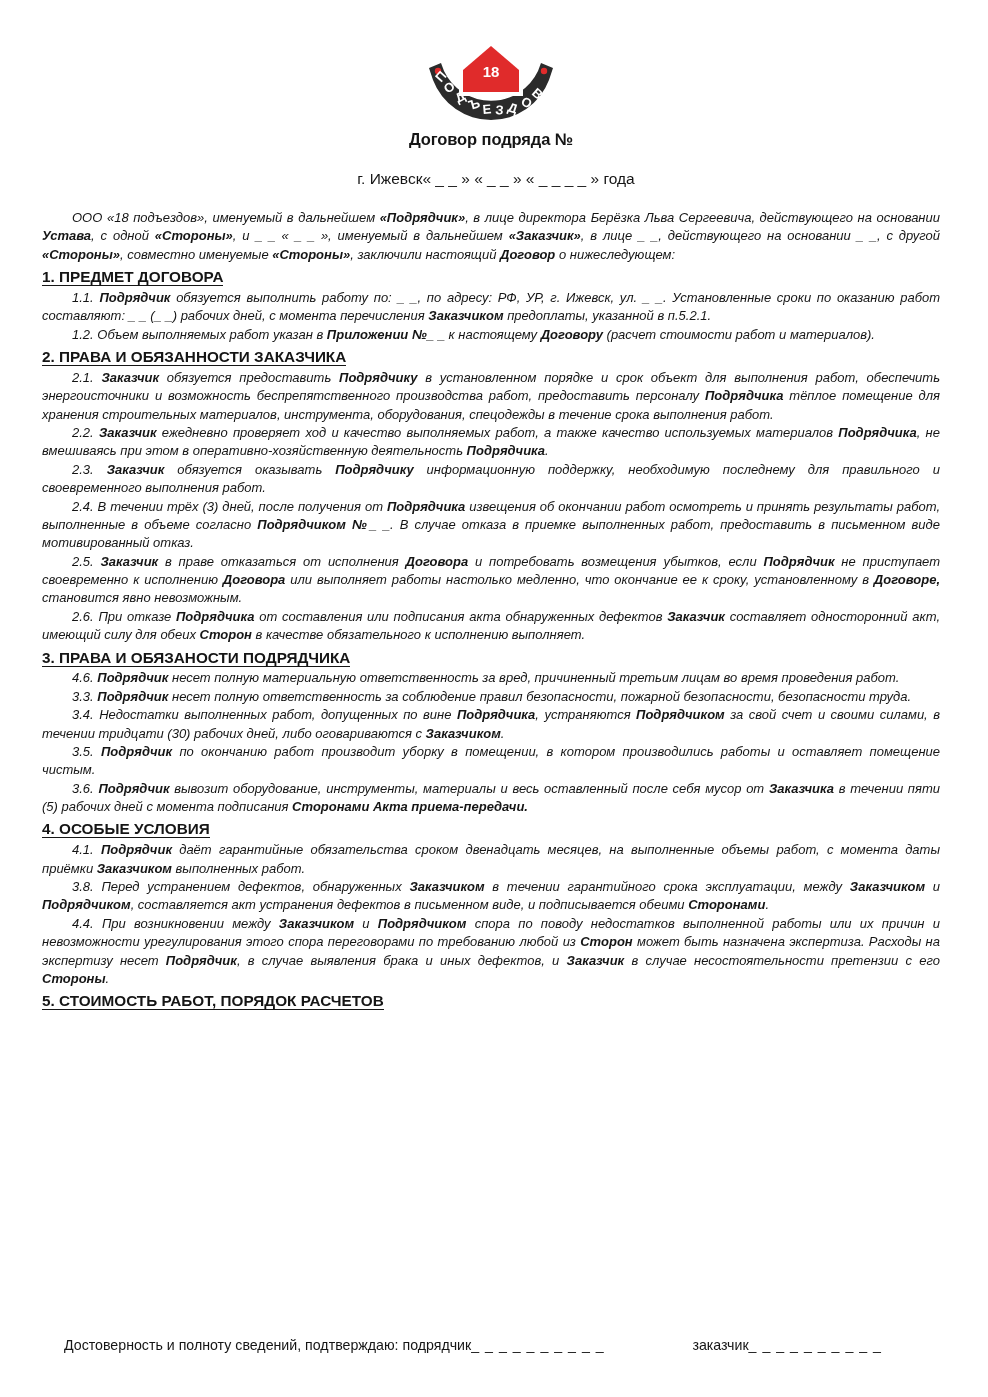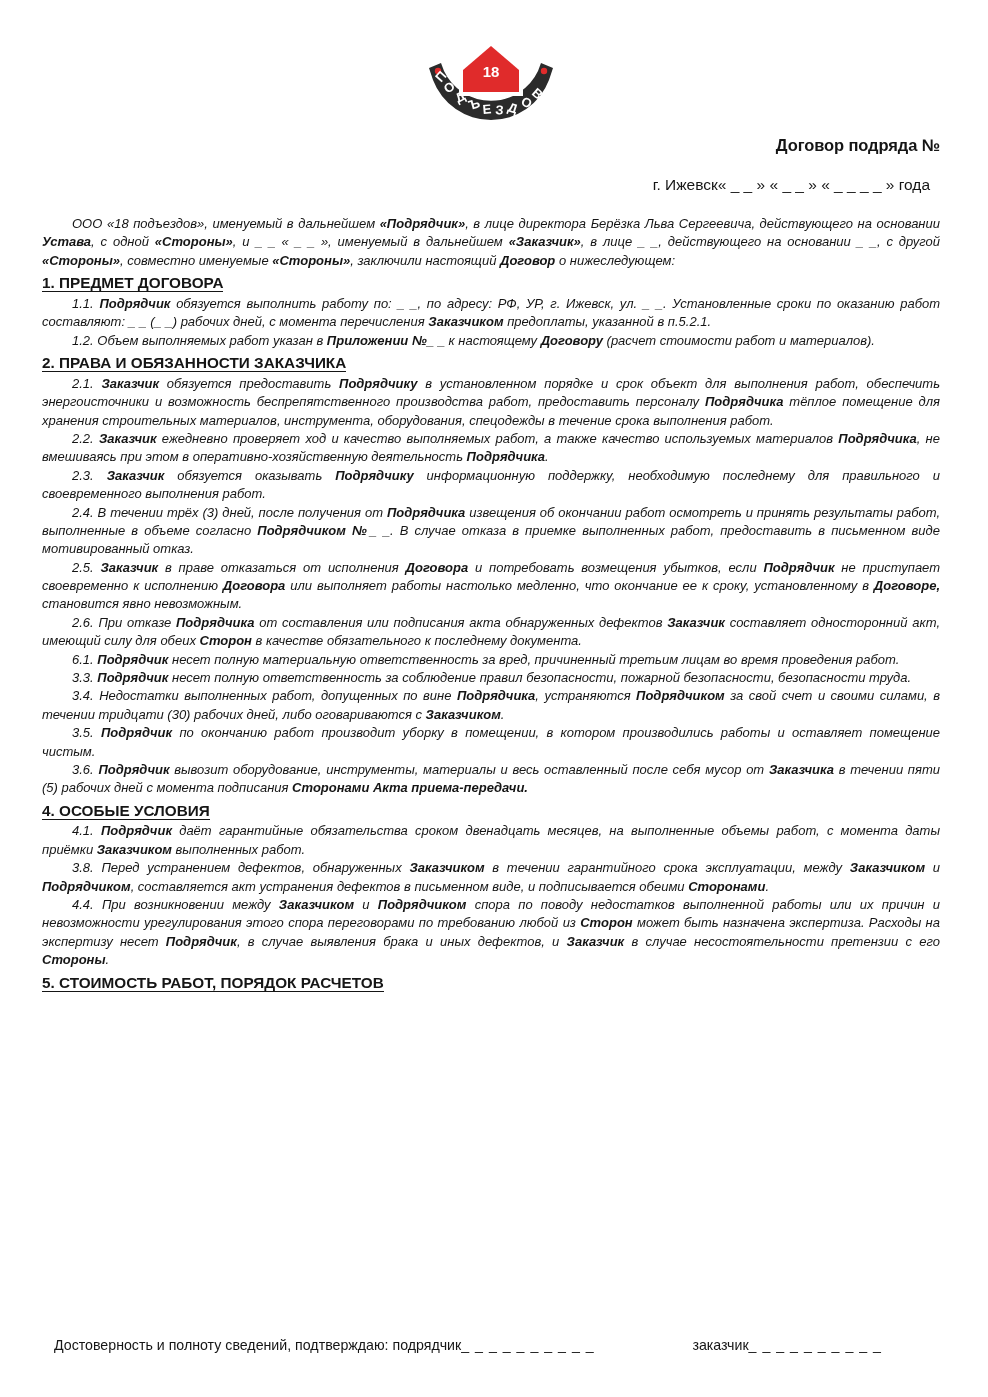--- a/index.html
+++ b/index.html
@@ -32,31 +32,31 @@
   }
   .logo {
     position: relative;
     width: 160px;
     height: 100px;
   }
   .logo svg { display: block; width: 160px; height: 100px; }
 
   
   .doc-title {
-    text-align: right;
+    text-align: center;
     font-size: 16.5px;
     font-weight: bold;
     letter-spacing: -0.1px;
-    margin-top: 6px;
+    margin-top: 0;
   }
 
   
   .meta-row {
     display: flex;
-    justify-content: flex-end;
+    justify-content: center;
     align-items: baseline;
     margin-top: 21px;
     font-size: 15.5px;
   }
   .meta-row .city { padding-left: 20px; }
   .meta-row .date { padding-right: 10px; white-space: nowrap; }
 
   
   p.t {
     margin: 0;
@@ -78,21 +78,21 @@
     line-height: 1.42;
   }
   h2.sec span {
     border-bottom: 1.6px solid #151515;
     padding-bottom: 0px;
   }
 
   
   .footer {
     position: absolute;
-    left: 42px;
+    left: 52px;
     right: 48px;
     bottom: 44px;
     display: flex;
     justify-content: space-between;
     align-items: baseline;
     font-size: 14.2px;
   }
   .footer .left { padding-left: 12px; }
   .footer .right { padding-right: 58px; }
   .fill { letter-spacing: 1px; }
@@ -146,22 +146,23 @@
   <div id="sections-root">
       <h2 class="sec"><span>1. ПРЕДМЕТ ДОГОВОРА</span></h2>
       <p class="t ind"><span>1.1. </span><b>Подрядчик</b><span> обязуется выполнить работу по: _ _, по адресу: РФ, УР, г. Ижевск, ул. _ _. Установленные сроки по оказанию работ составляют: _ _ (_ _) рабочих дней, с момента перечисления </span><b>Заказчиком</b><span> предоплаты, указанной в п.5.2.1.</span></p>
       <p class="t ind"><span>1.2. Объем выполняемых работ указан в </span><b>Приложении №_ _</b><span> к настоящему </span><b>Договору</b><span> (расчет стоимости работ и материалов).</span></p>
       <h2 class="sec"><span>2. ПРАВА И ОБЯЗАННОСТИ ЗАКАЗЧИКА</span></h2>
       <p class="t ind"><span>2.1. </span><b>Заказчик</b><span> обязуется предоставить </span><b>Подрядчику</b><span> в установленном порядке и срок объект для выполнения работ, обеспечить энергоисточники и возможность беспрепятственного производства работ, предоставить персоналу </span><b>Подрядчика</b><span> тёплое помещение для хранения строительных материалов, инструмента, оборудования, спецодежды в течение срока выполнения работ.</span></p>
       <p class="t ind"><span>2.2. </span><b>Заказчик</b><span> ежедневно проверяет ход и качество выполняемых работ, а также качество используемых материалов </span><b>Подрядчика</b><span>, не вмешиваясь при этом в оперативно-хозяйственную деятельность </span><b>Подрядчика</b><span>.</span></p>
       <p class="t ind"><span>2.3. </span><b>Заказчик</b><span> обязуется оказывать </span><b>Подрядчику</b><span> информационную поддержку, необходимую последнему для правильного и своевременного выполнения работ.</span></p>
       <p class="t ind"><span>2.4. В течении трёх (3) дней, после получения от </span><b>Подрядчика</b><span> извещения об окончании работ осмотреть и принять результаты работ, выполненные в объеме согласно </span><b>Подрядчиком №_ _</b><span>. В случае отказа в приемке выполненных работ, предоставить в письменном виде мотивированный отказ.</span></p>
       <p class="t ind"><span>2.5. </span><b>Заказчик</b><span> в праве отказаться от исполнения </span><b>Договора</b><span> и потребовать возмещения убытков, если </span><b>Подрядчик</b><span> не приступает своевременно к исполнению </span><b>Договора</b><span> или выполняет работы настолько медленно, что окончание ее к сроку, установленному в </span><b>Договоре,</b><span> становится явно невозможным.</span></p>
-      <p class="t ind"><span>2.6. При отказе </span><b>Подрядчика</b><span> от составления или подписания акта обнаруженных дефектов </span><b>Заказчик</b><span> составляет односторонний акт, имеющий силу для обеих </span><b>Сторон</b><span> в качестве обязательного к последнему документа.</span></p>
-      <p class="t ind"><span>6.1. </span><b>Подрядчик</b><span> несет полную материальную ответственность за вред, причиненный третьим лицам во время проведения работ.</span></p>
+      <p class="t ind"><span>2.6. При отказе </span><b>Подрядчика</b><span> от составления или подписания акта обнаруженных дефектов </span><b>Заказчик</b><span> составляет односторонний акт, имеющий силу для обеих </span><b>Сторон</b><span> в качестве обязательного к исполнению выполняет.</span></p>
+      <h2 class="sec"><span>3. ПРАВА И ОБЯЗАНОСТИ ПОДРЯДЧИКА</span></h2>
+      <p class="t ind"><span>4.6. </span><b>Подрядчик</b><span> несет полную материальную ответственность за вред, причиненный третьим лицам во время проведения работ.</span></p>
       <p class="t ind"><span>3.3. </span><b>Подрядчик</b><span> несет полную ответственность за соблюдение правил безопасности, пожарной безопасности, безопасности труда.</span></p>
       <p class="t ind"><span>3.4. Недостатки выполненных работ, допущенных по вине </span><b>Подрядчика</b><span>, устраняются </span><b>Подрядчиком</b><span> за свой счет и своими силами, в течении тридцати (30) рабочих дней, либо оговариваются с </span><b>Заказчиком</b><span>.</span></p>
       <p class="t ind"><span>3.5. </span><b>Подрядчик</b><span> по окончанию работ производит уборку в помещении, в котором производились работы и оставляет помещение чистым.</span></p>
       <p class="t ind"><span>3.6. </span><b>Подрядчик</b><span> вывозит оборудование, инструменты, материалы и весь оставленный после себя мусор от </span><b>Заказчика</b><span> в течении пяти (5) рабочих дней с момента подписания </span><b>Сторонами Акта приема-передачи.</b></p>
       <h2 class="sec"><span>4. ОСОБЫЕ УСЛОВИЯ</span></h2>
       <p class="t ind"><span>4.1. </span><b>Подрядчик</b><span> даёт гарантийные обязательства сроком двенадцать месяцев, на выполненные объемы работ, с момента даты приёмки </span><b>Заказчиком</b><span> выполненных работ.</span></p>
       <p class="t ind"><span>3.8. Перед устранением дефектов, обнаруженных </span><b>Заказчиком</b><span> в течении гарантийного срока эксплуатации, между </span><b>Заказчиком</b><span> и </span><b>Подрядчиком</b><span>, составляется акт устранения дефектов в письменном виде, и подписывается обеими </span><b>Сторонами</b><span>.</span></p>
       <p class="t ind"><span>4.4. При возникновении между </span><b>Заказчиком</b><span> и </span><b>Подрядчиком</b><span> спора по поводу недостатков выполненной работы или их причин и невозможности урегулирования этого спора переговорами по требованию любой из </span><b>Сторон</b><span> может быть назначена экспертиза. Расходы на экспертизу несет </span><b>Подрядчик</b><span>, в случае выявления брака и иных дефектов, и </span><b>Заказчик</b><span> в случае несостоятельности претензии с его </span><b>Стороны</b><span>.</span></p>
       <h2 class="sec"><span>5. СТОИМОСТЬ РАБОТ, ПОРЯДОК РАСЧЕТОВ</span></h2>
     </div>

